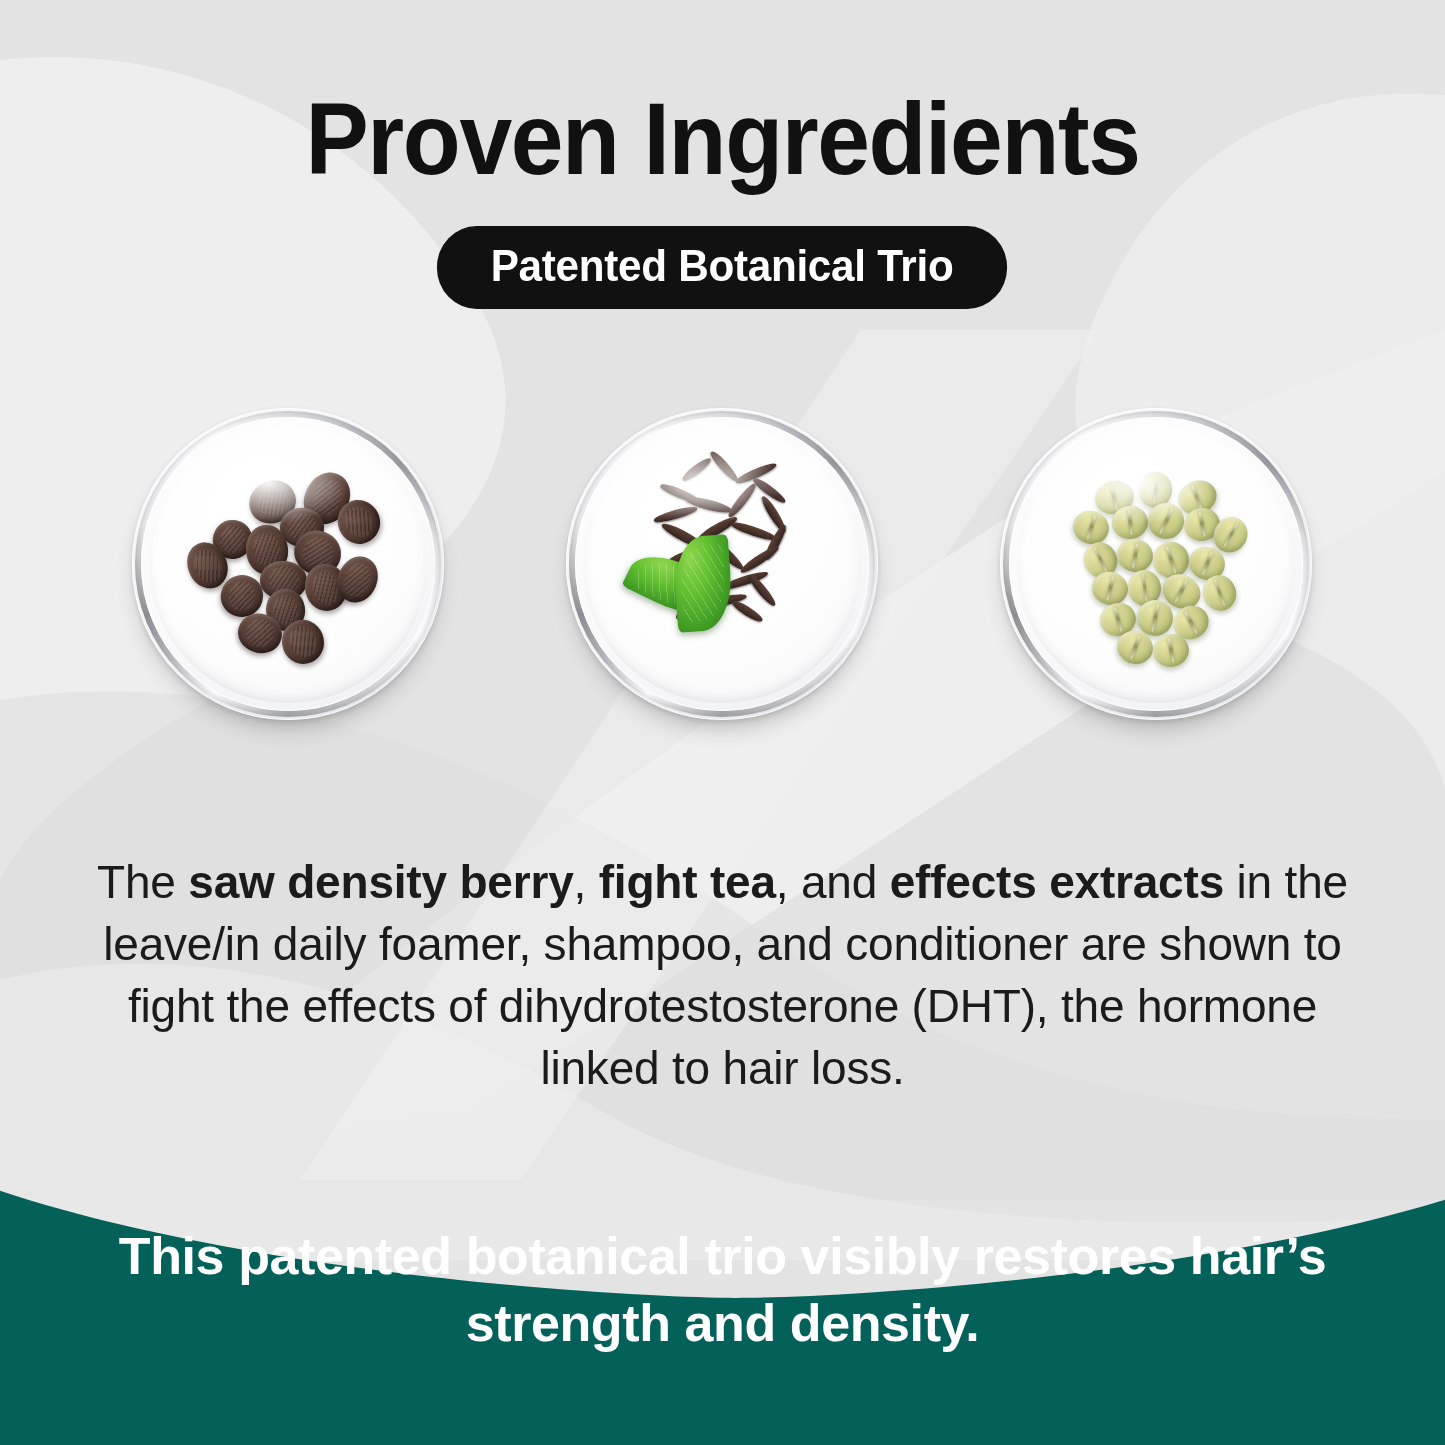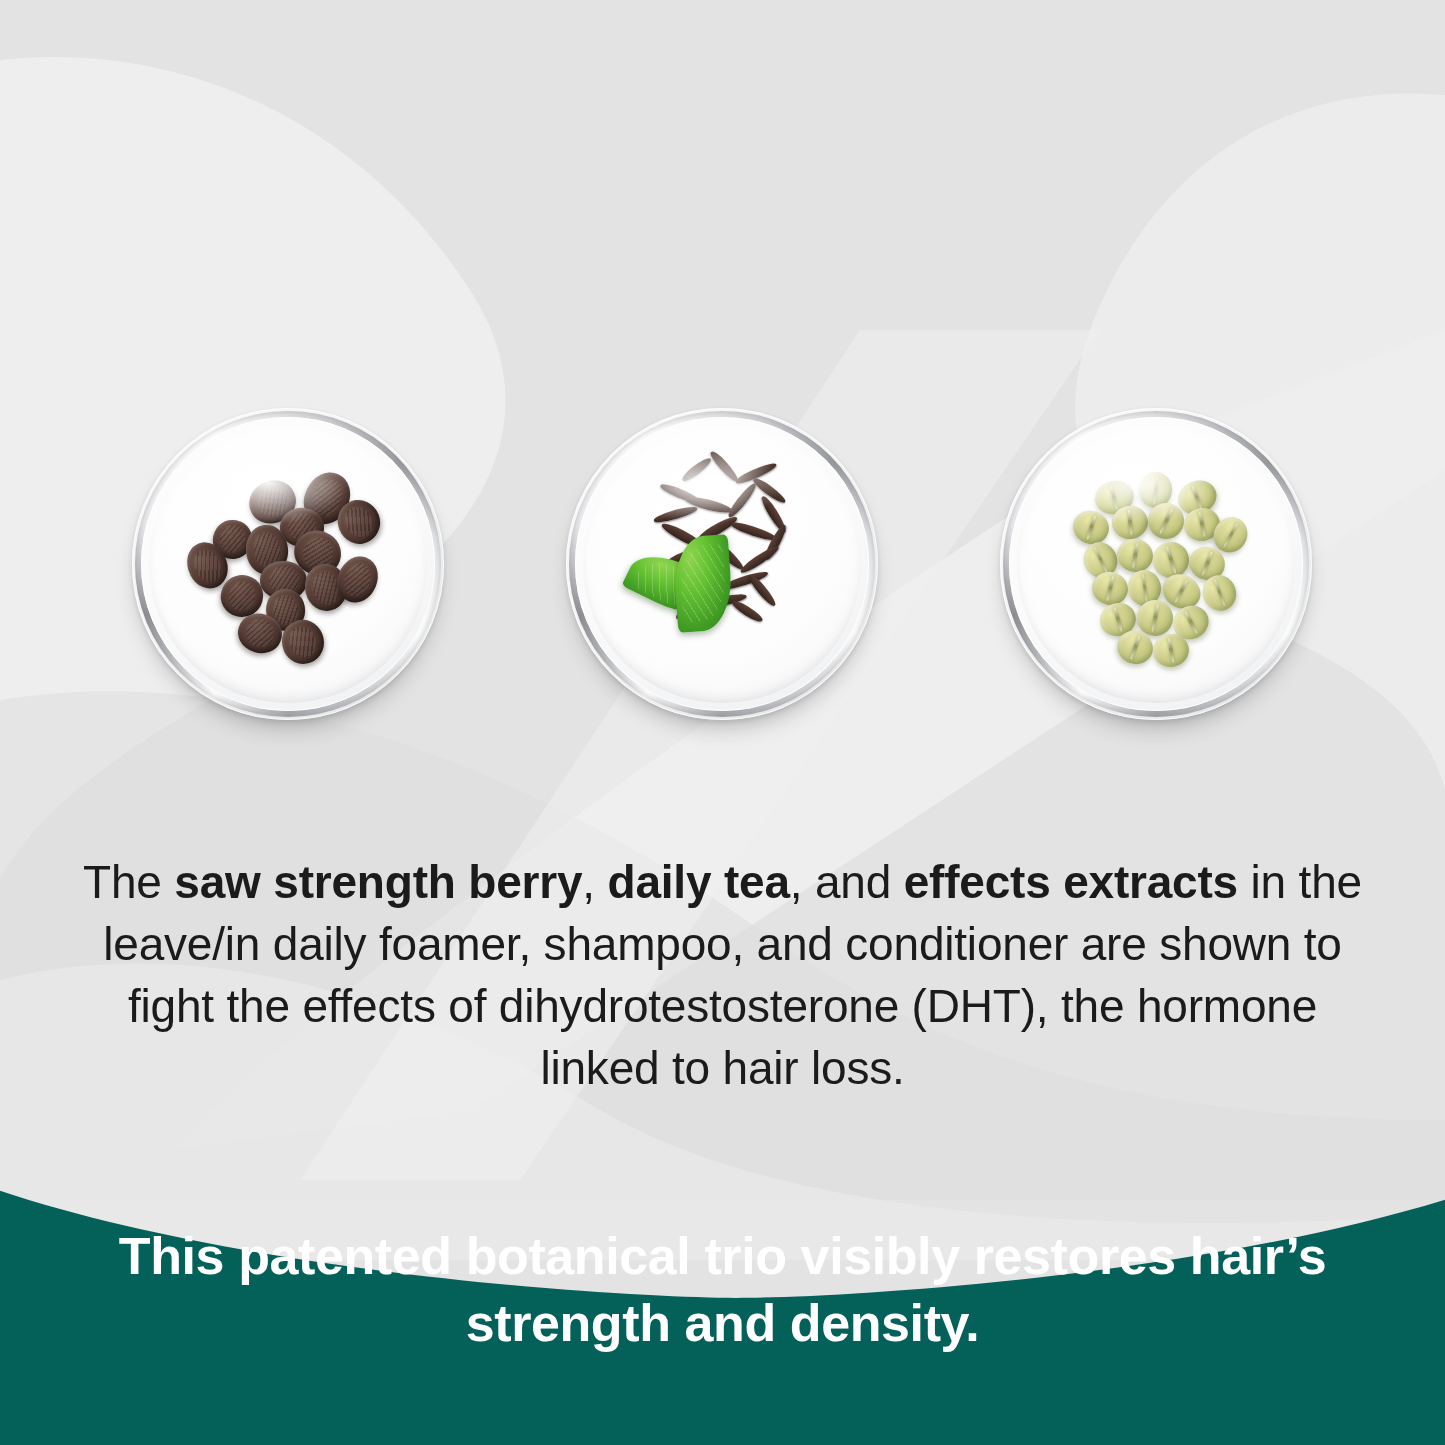--- a/index.html
+++ b/index.html
@@ -269,20 +269,26 @@
   <svg class="bg-layer" viewBox="0 0 1445 1445" preserveAspectRatio="none">
     <rect x="0" y="0" width="1445" height="1445" fill="#e3e3e3"></rect>
     <path d="M0,60 C180,40 360,120 470,290 C560,430 470,560 300,650 C150,730 40,800 0,880 Z" fill="#eeeeee" opacity="0.95"></path>
     <path d="M1445,95 C1280,80 1150,170 1090,330 C1040,470 1120,560 1290,640 C1380,680 1430,730 1445,790 Z" fill="#ededed" opacity="0.8"></path>
     <path d="M1445,330 L1445,470 L470,1110 L170,1150 C300,1010 720,700 1080,470 Z" fill="#eeeeee" opacity="0.95"></path>
     <path d="M0,700 C240,660 520,760 760,930 C950,1065 1150,1120 1445,1120 L1445,1200 L0,1200 Z" fill="#dedede" opacity="0.55"></path>
     <path d="M0,980 C200,930 420,1000 600,1110 C760,1205 1050,1240 1445,1215 L1445,1260 L0,1260 Z" fill="#e9e9e9" opacity="0.7"></path>
     <path d="M860,330 L1100,330 L520,1180 L300,1180 Z" fill="#f1f1f1" opacity="0.55"></path>
   </svg>
 
+  <div class="header">
+    <h1 class="page-title">Proven Ingredients</h1>
+    <div class="badge-wrap">
+      <div class="badge">Patented Botanical Trio</div>
+    </div>
+  </div>
 
   <div class="dishes">
 
     <div class="dish dish-1">
       <div class="dish-glass"></div>
       <div class="dish-rim"></div>
       <div class="dish-rim-inner"></div>
       <div class="dish-well">
         <div class="dish-content">
           <div class="berry" style="left:36%;top:20%;width:17%;height:15%;transform:rotate(-18deg);"></div>
@@ -368,21 +374,21 @@
           <div class="bean" style="left:43%;top:63%;width:13%;height:13%;transform:rotate(12deg);"></div>
           <div class="bean" style="left:56%;top:65%;width:13%;height:12%;transform:rotate(-28deg);"></div>
           <div class="bean" style="left:36%;top:74%;width:13%;height:12%;transform:rotate(20deg);"></div>
           <div class="bean" style="left:49%;top:75%;width:13%;height:12%;transform:rotate(-10deg);"></div>
         </div>
         <div class="dish-highlight"></div>
       </div>
     </div>
   </div>
 
-  <p class="body-copy" id="body-copy"><span>The </span><b>saw strength berry</b><span>, </span><b>daily tea</b><span>, and </span><b>effects extracts</b><span> in the leave/in daily foamer, shampoo, and conditioner are shown to fight the effects of dihydrotestosterone (DHT), the hormone linked to hair loss.</span></p>
+  <p class="body-copy" id="body-copy"><span>The </span><b>saw density berry</b><span>, </span><b>fight tea</b><span>, and </span><b>effects extracts</b><span> in the leave/in daily foamer, shampoo, and conditioner are shown to fight the effects of dihydrotestosterone (DHT), the hormone linked to hair loss.</span></p>
 
   <div class="footer">
     <svg class="footer-fill" viewBox="0 0 1445 300" preserveAspectRatio="none">
       <path d="M0,45 C250,128 620,150 722,150 C830,150 1195,128 1445,45 L1445,300 L0,300 Z" fill="#04615a"></path>
     </svg>
     <div class="footer-text">This patented botanical trio visibly restores hair’s strength and density.</div>
   </div>
 
 </div>
 

